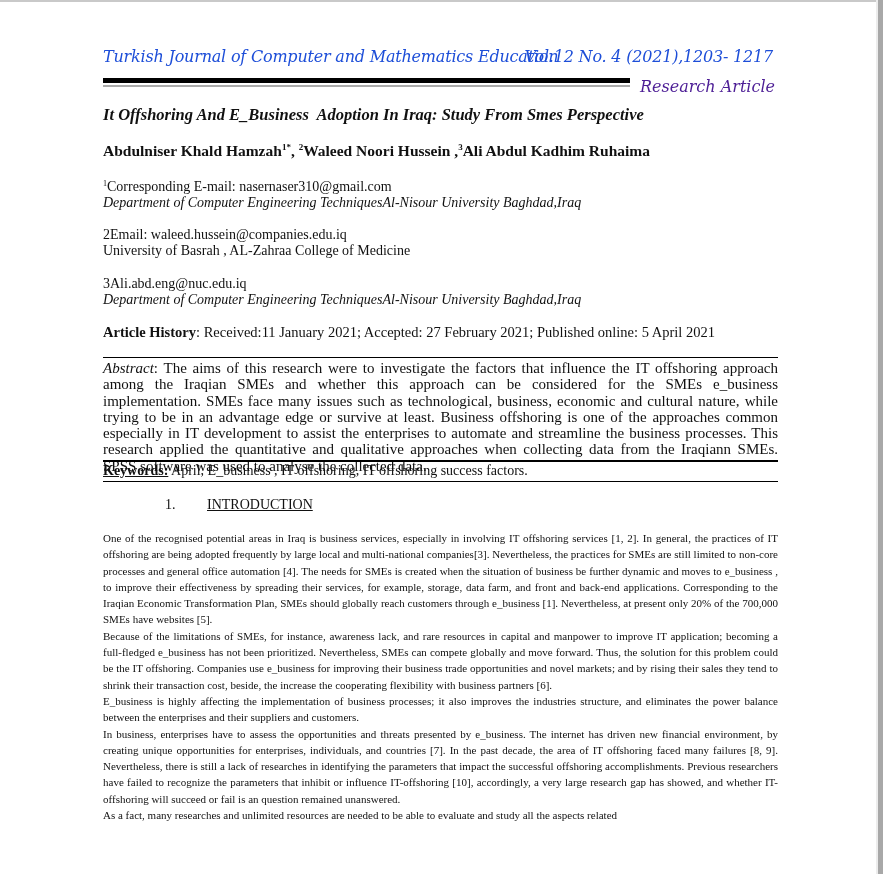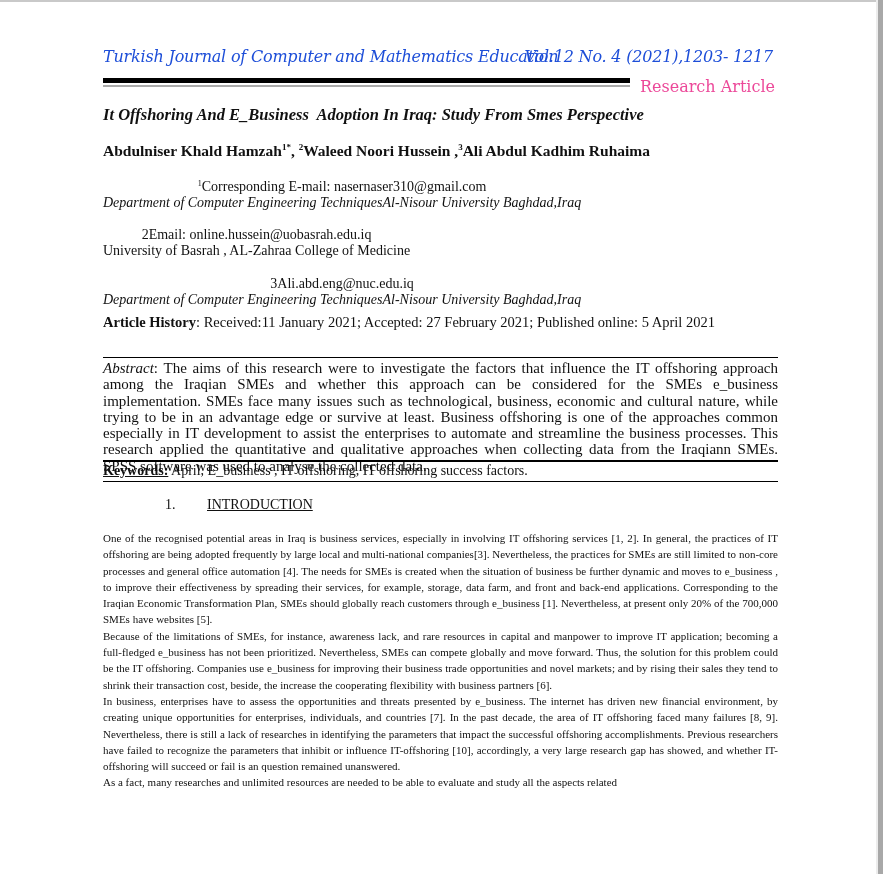--- a/index.html
+++ b/index.html
@@ -34,39 +34,39 @@
     .journal-vol { position: absolute; right: 5px; top: 0; font-size: 16px; }
 
     .rule-black {
       position: absolute; top: 78px; left: 0; width: 527px; height: 5px; background: #000;
     }
     .rule-gray {
       position: absolute; top: 85px; left: 0; width: 527px; height: 2px; background: #aaaaaa;
     }
     .article-type {
       position: absolute; top: 77px; right: 3px;
-      font-size: 16px; color: #ec4899;
+      font-style: italic; font-size: 16px; color: #4c1d95;
       font-family: "DejaVu Serif", "Liberation Serif", serif;
     }
 
     .title {
       position: absolute; top: 105px; left: 0;
       font-weight: bold; font-size: 16.5px; white-space: pre; font-style: italic;
     }
     .authors {
       position: absolute; top: 142px; left: 0;
       font-weight: bold; font-size: 15.5px; white-space: nowrap;
     }
     .authors sup { font-size: 9px; vertical-align: 6px; }
 
-    .aff { position: absolute; left: 0; font-size: 14px; line-height: 16px; white-space: nowrap; text-align: center; }
+    .aff { position: absolute; left: 0; font-size: 14px; line-height: 16px; white-space: nowrap; }
     .aff .it { font-style: italic; }
     .aff sup { font-size: 8px; vertical-align: 5px; }
 
-    .history { position: absolute; top: 314px; left: 0; font-size: 14.5px; white-space: nowrap; }
+    .history { position: absolute; top: 324px; left: 0; font-size: 14.5px; white-space: nowrap; }
     .history b { font-weight: bold; }
 
     .abs-rule-top { position: absolute; top: 357px; left: 0; width: 675px; height: 1px; background: #000; }
     .abstract {
       position: absolute; top: 360px; left: 0; width: 675px;
       font-size: 15px; line-height: 16.3px; text-align: justify;
     }
     .abstract .lbl { font-style: italic; }
     .abs-rule-mid { position: absolute; top: 460px; left: 0; width: 675px; height: 2px; background: #000; }
     .keywords { position: absolute; top: 463px; left: 0; font-size: 14px; white-space: nowrap; }
@@ -103,37 +103,38 @@
 
   <div class="authors">
     <span><span>Abdulniser Khald Hamzah</span><sup>1*</sup><span style="white-space:pre">, </span></span><span><sup>2</sup><span>Waleed Noori Hussein</span><span style="white-space:pre"> ,</span></span><span><sup>3</sup><span>Ali Abdul Kadhim Ruhaima</span></span>
   </div>
 
   <div class="aff" style="top:176px">
     <div><sup>1</sup><span>Corresponding E-mail: nasernaser310@gmail.com</span></div>
     <div class="it">Department of Computer Engineering TechniquesAl-Nisour University Baghdad,Iraq</div>
   </div>
   <div class="aff" style="top:227px">
-    <div>2Email: online.hussein@uobasrah.edu.iq</div>
+    <div>2Email: waleed.hussein@companies.edu.iq</div>
     <div>University of Basrah , AL-Zahraa College of Medicine</div>
   </div>
   <div class="aff" style="top:276px">
     <div>3Ali.abd.eng@nuc.edu.iq</div>
     <div class="it">Department of Computer Engineering TechniquesAl-Nisour University Baghdad,Iraq</div>
   </div>
 
   <div class="history"><b>Article History</b><span>: Received:11 January 2021; Accepted: 27 February 2021; Published online: 5 April 2021</span></div>
 
   <div class="abs-rule-top"></div>
   <div class="abstract"><span class="lbl">Abstract</span><span>: The aims of this research were to investigate the factors that influence the IT offshoring approach among the Iraqian SMEs and whether this approach can be considered for the SMEs e_business  implementation. SMEs face many issues such as technological, business, economic and cultural nature, while trying to be in an advantage edge or survive at least. Business offshoring is one of the approaches common especially in IT development to assist the enterprises to automate and streamline the business processes. This research applied the quantitative and qualitative approaches when collecting data from the Iraqiann SMEs. SPSS software was used to analyse the collected data.</span></div>
   <div class="abs-rule-mid"></div>
   <div class="keywords"><b>Keywords:</b><span style="white-space:pre"> April, E_business , IT offshoring, IT offshoring success factors.</span></div>
   <div class="abs-rule-bot"></div>
 
   <div class="section-heading"><span class="num">1.</span><span>INTRODUCTION</span></div>
 
   <div class="body">
     <p class="para">One of the recognised potential areas in Iraq is business services, especially in involving IT offshoring services [1, 2]. In general, the practices of IT offshoring are being adopted frequently by large local and multi-national companies[3]. Nevertheless, the practices for SMEs are still limited to non-core processes and general office automation [4]. The needs for SMEs is created when the situation of business be further dynamic and moves to e_business , to improve their effectiveness by spreading their services, for example, storage, data farm, and front and back-end applications. Corresponding to the Iraqian Economic Transformation Plan, SMEs should globally reach customers through e_business  [1]. Nevertheless, at present only 20% of the 700,000 SMEs have websites [5].</p>
     <p class="para">Because of the limitations of SMEs, for instance, awareness lack, and rare resources in capital and manpower to improve IT application; becoming a full-fledged e_business  has not been prioritized. Nevertheless, SMEs can compete globally and move forward. Thus, the solution for this problem could be the IT offshoring. Companies use e_business for improving their business trade opportunities and novel markets; and by rising their sales they tend to shrink their transaction cost, beside, the increase the cooperating flexibility with business partners [6].</p>
+    <p class="para" style="white-space:pre-line"> E_business  is highly affecting the implementation of business processes; it also improves the industries structure, and eliminates the power balance between the enterprises and their suppliers and customers.</p>
     <p class="para"> In business, enterprises have to assess the opportunities and threats presented by e_business. The internet has driven new financial environment, by creating unique opportunities for enterprises, individuals, and countries [7]. In the past decade, the area of IT offshoring faced many failures [8, 9]. Nevertheless, there is still a lack of researches in identifying the parameters that impact the successful offshoring accomplishments. Previous researchers have failed to recognize the parameters that inhibit or influence IT-offshoring [10], accordingly, a very large research gap has showed, and whether IT-offshoring will succeed or fail is an question remained unanswered.</p>
     <p class="para"> As a fact, many researches and unlimited resources are needed to be able to evaluate and study all the aspects related</p>
   </div>
 </div>
 
 </body></html>

